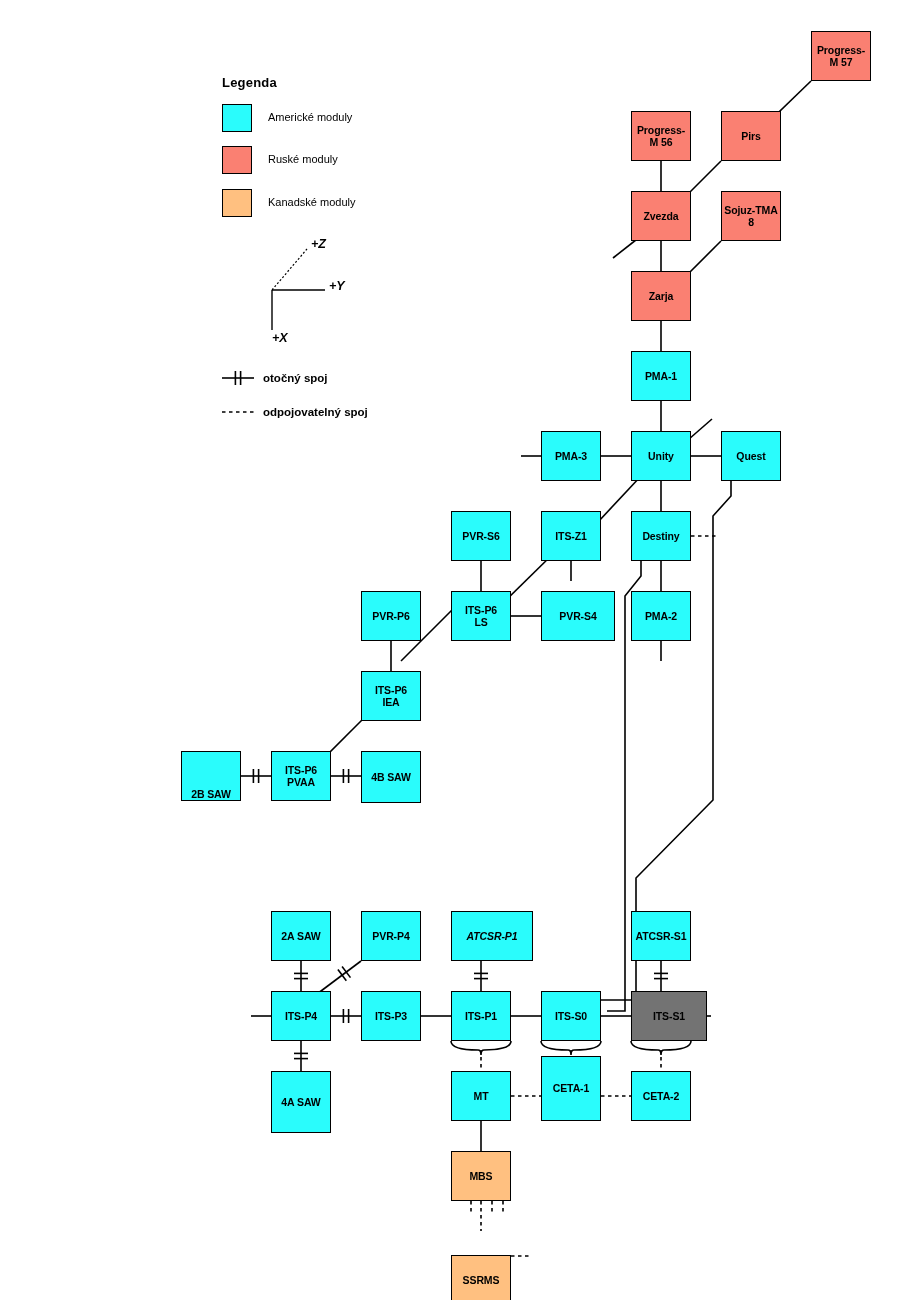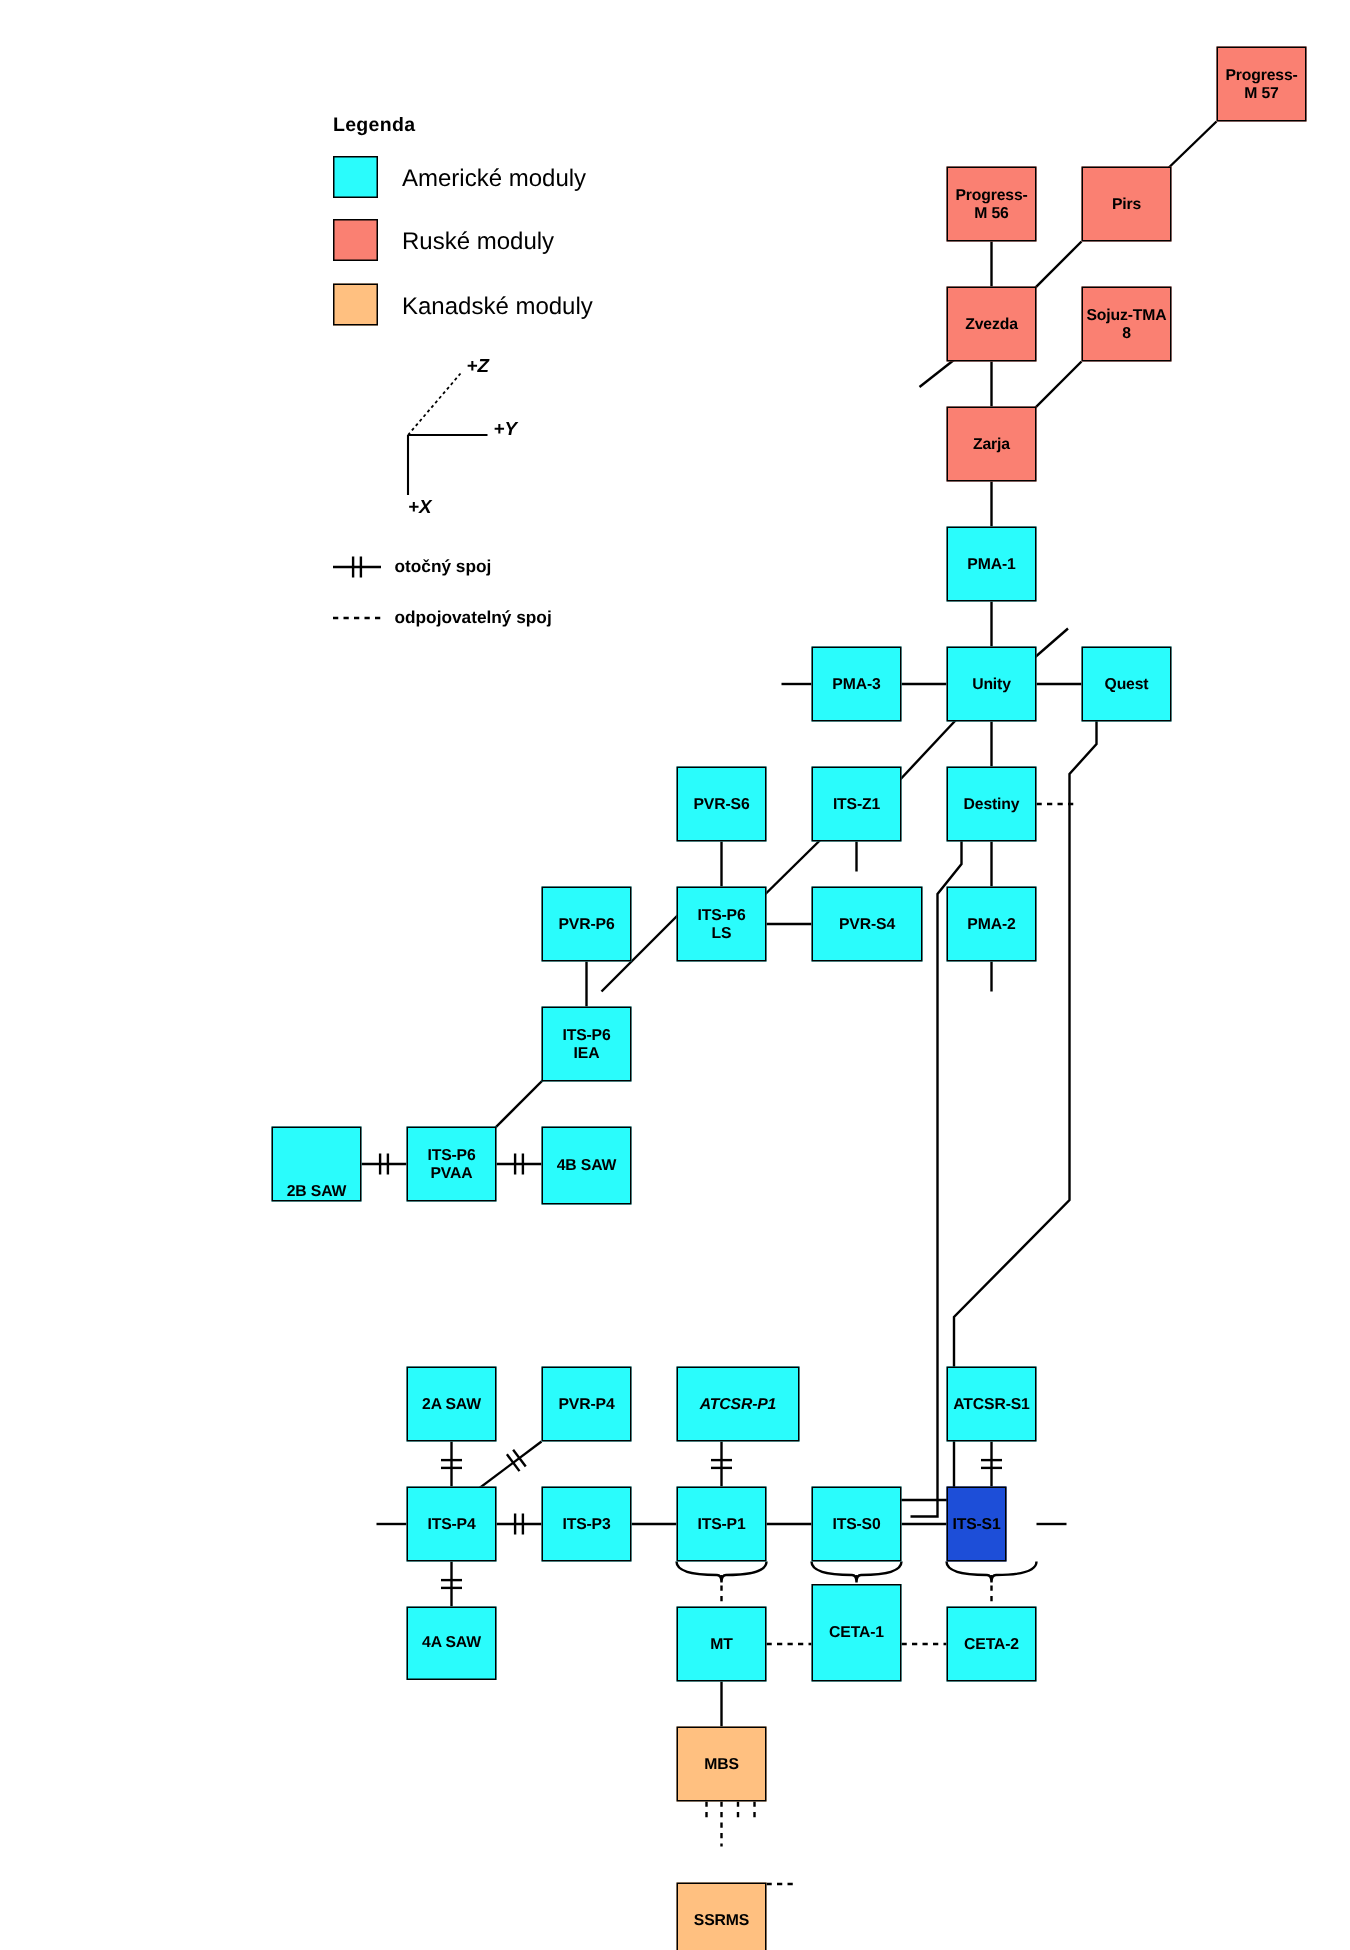--- a/index.html
+++ b/index.html
@@ -3,21 +3,21 @@
 <meta charset="utf-8">
 <title>ISS moduly</title>
 <style>
   html,body{margin:0;padding:0;background:#ffffff;}
   body{width:900px;height:1300px;font-family:"Liberation Sans",sans-serif;overflow:hidden;position:relative;}
   #stage{position:relative;width:900px;height:1300px;}
   svg.layer{position:absolute;left:0;top:0;width:900px;height:1300px;overflow:visible;}
 
   .legend-title{position:absolute;font-size:13px;font-weight:bold;color:#000;letter-spacing:.2px;}
   .legend-swatch{position:absolute;width:30px;height:28px;border:1px solid #000;box-sizing:border-box;}
-  .legend-label{position:absolute;font-size:16px;color:#000;white-space:nowrap;}
+  .legend-label{position:absolute;font-size:11px;color:#000;white-space:nowrap;}
   .conn-label{position:absolute;font-size:11.5px;font-weight:bold;color:#000;white-space:nowrap;}
   .axis-label{position:absolute;font-size:12.5px;font-weight:bold;font-style:italic;color:#000;}
 
   .node{position:absolute;border:1px solid #000;box-sizing:border-box;
         display:flex;align-items:center;justify-content:center;text-align:center;
         font-size:10.5px;font-weight:bold;color:#000;line-height:1.18;
         letter-spacing:-.1px;}
   .node span{display:block;padding:0 1px;}
 </style>
 </head>
@@ -306,24 +306,24 @@
       </div>
       <div class="node" style="left: 361px; top: 991px; width: 60px; height: 50px; background: rgb(42, 252, 252);">
         <span>ITS-P3</span>
       </div>
       <div class="node" style="left: 451px; top: 991px; width: 60px; height: 50px; background: rgb(42, 252, 252);">
         <span>ITS-P1</span>
       </div>
       <div class="node" style="left: 541px; top: 991px; width: 60px; height: 50px; background: rgb(42, 252, 252);">
         <span>ITS-S0</span>
       </div>
-      <div class="node" style="left: 631px; top: 991px; width: 40px; height: 50px; background: #1d4ed8; text-align: right;">
+      <div class="node" style="left: 631px; top: 991px; width: 76px; height: 50px; background: #737373; text-align: right;">
         <span>ITS-S1</span>
       </div>
-      <div class="node" style="left: 271px; top: 1071px; width: 60px; height: 49px; background: rgb(42, 252, 252);">
+      <div class="node" style="left: 271px; top: 1071px; width: 60px; height: 62px; background: rgb(42, 252, 252);">
         <span>4A SAW</span>
       </div>
       <div class="node" style="left: 451px; top: 1071px; width: 60px; height: 50px; background: rgb(42, 252, 252);">
         <span>MT</span>
       </div>
       <div class="node" style="left: 541px; top: 1056px; width: 60px; height: 65px; background: rgb(42, 252, 252);">
         <span>CETA-1</span>
       </div>
       <div class="node" style="left: 631px; top: 1071px; width: 60px; height: 50px; background: rgb(42, 252, 252);">
         <span>CETA-2</span>

